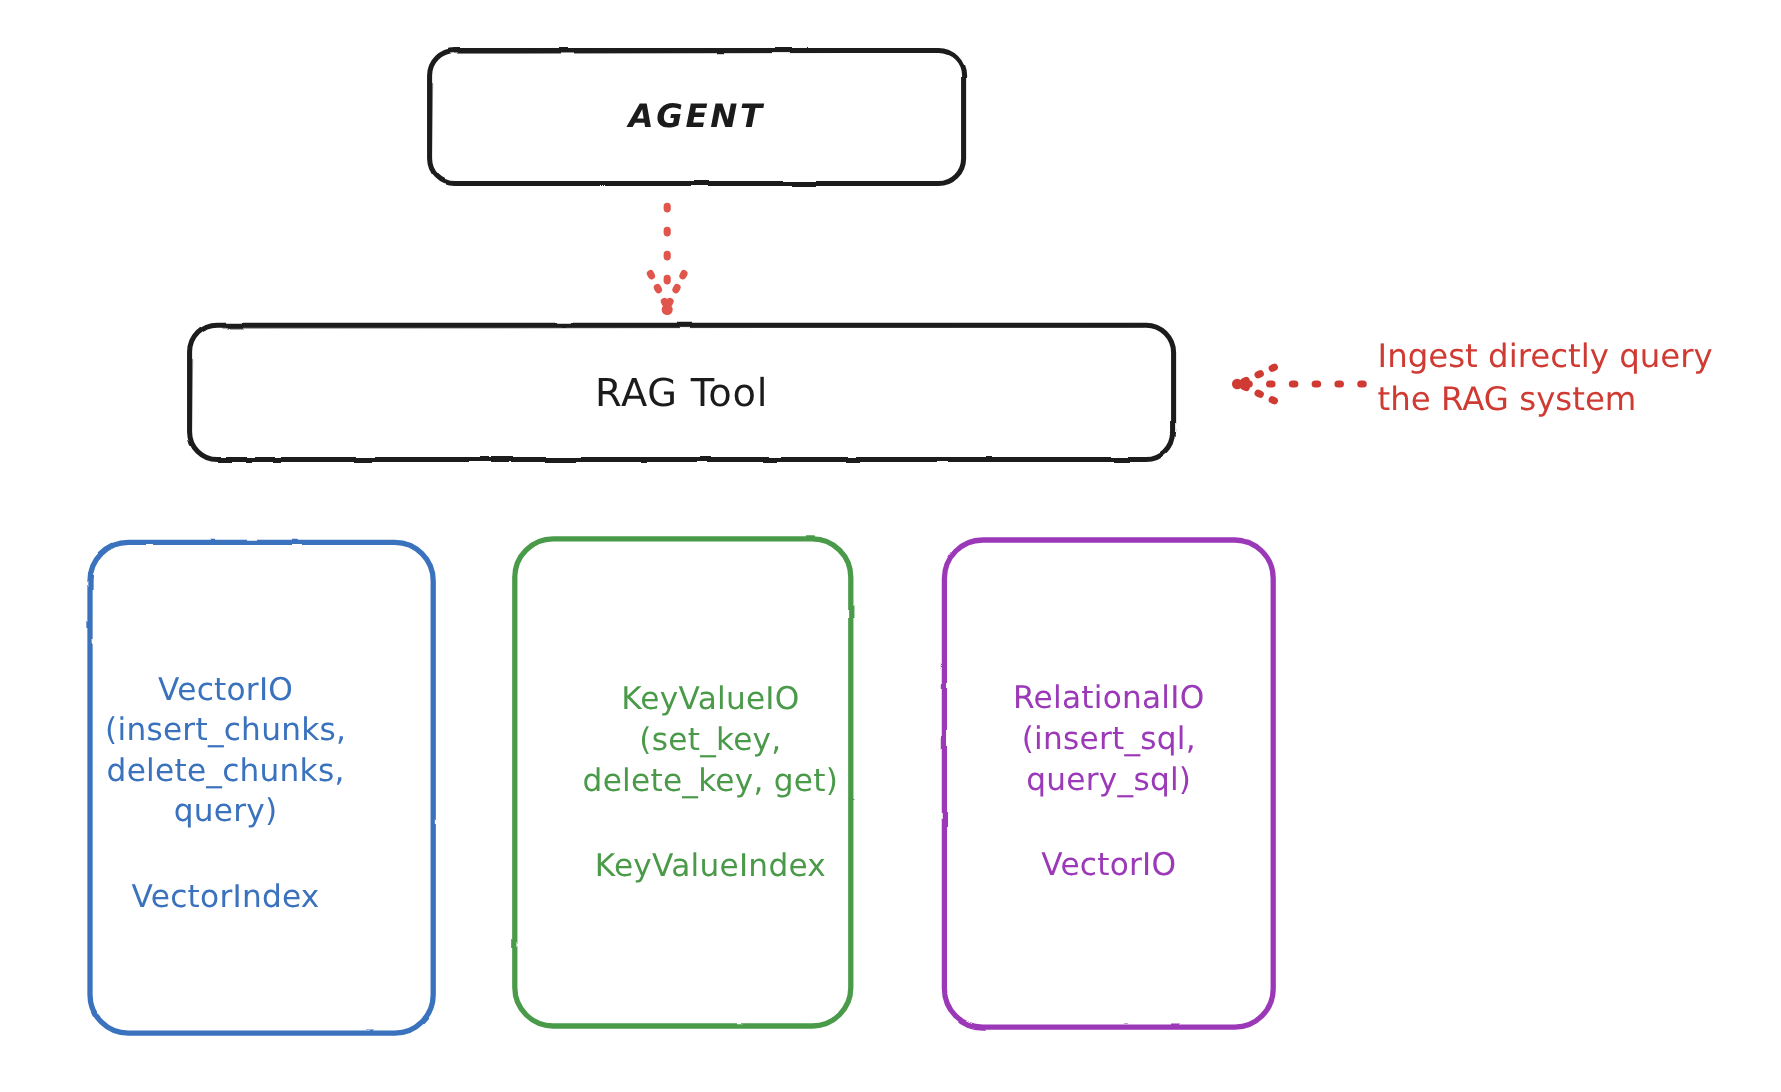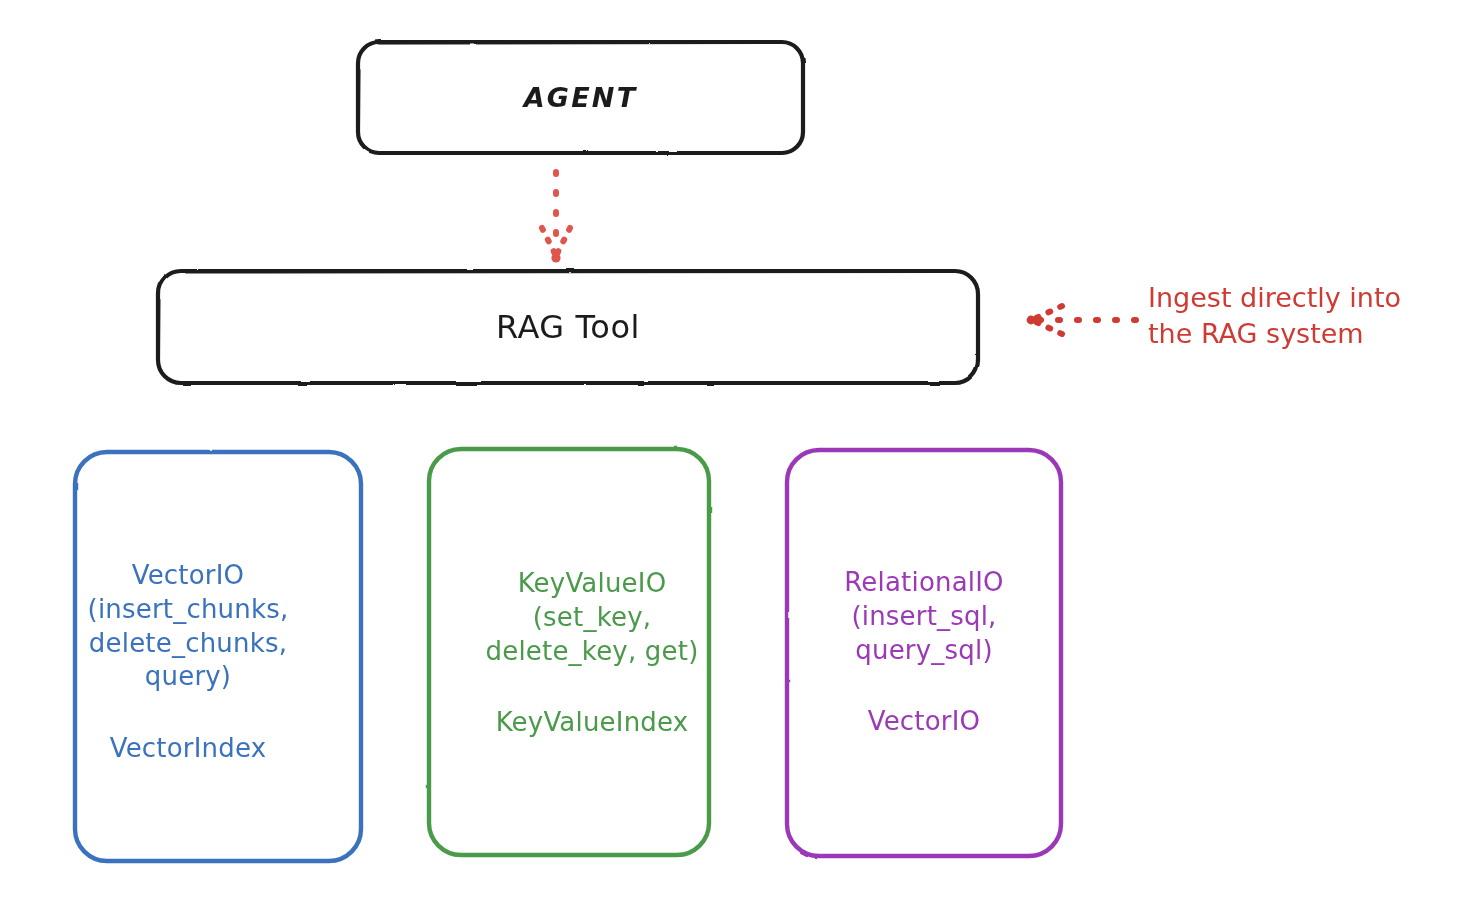--- a/index.html
+++ b/index.html
@@ -205,16 +205,16 @@
 
   <div class="node" id="relational-node">
     <div class="card-stack">
       <div class="card-text purple">RelationalIO
 (insert_sql,
 query_sql)</div>
       <div class="card-text secondary purple">VectorIO</div>
     </div>
   </div>
 
-  <div id="ingest-annotation">Ingest directly into
+  <div id="ingest-annotation">Ingest directly query
 the RAG system</div>
 
 </div>
 
 </body></html>

